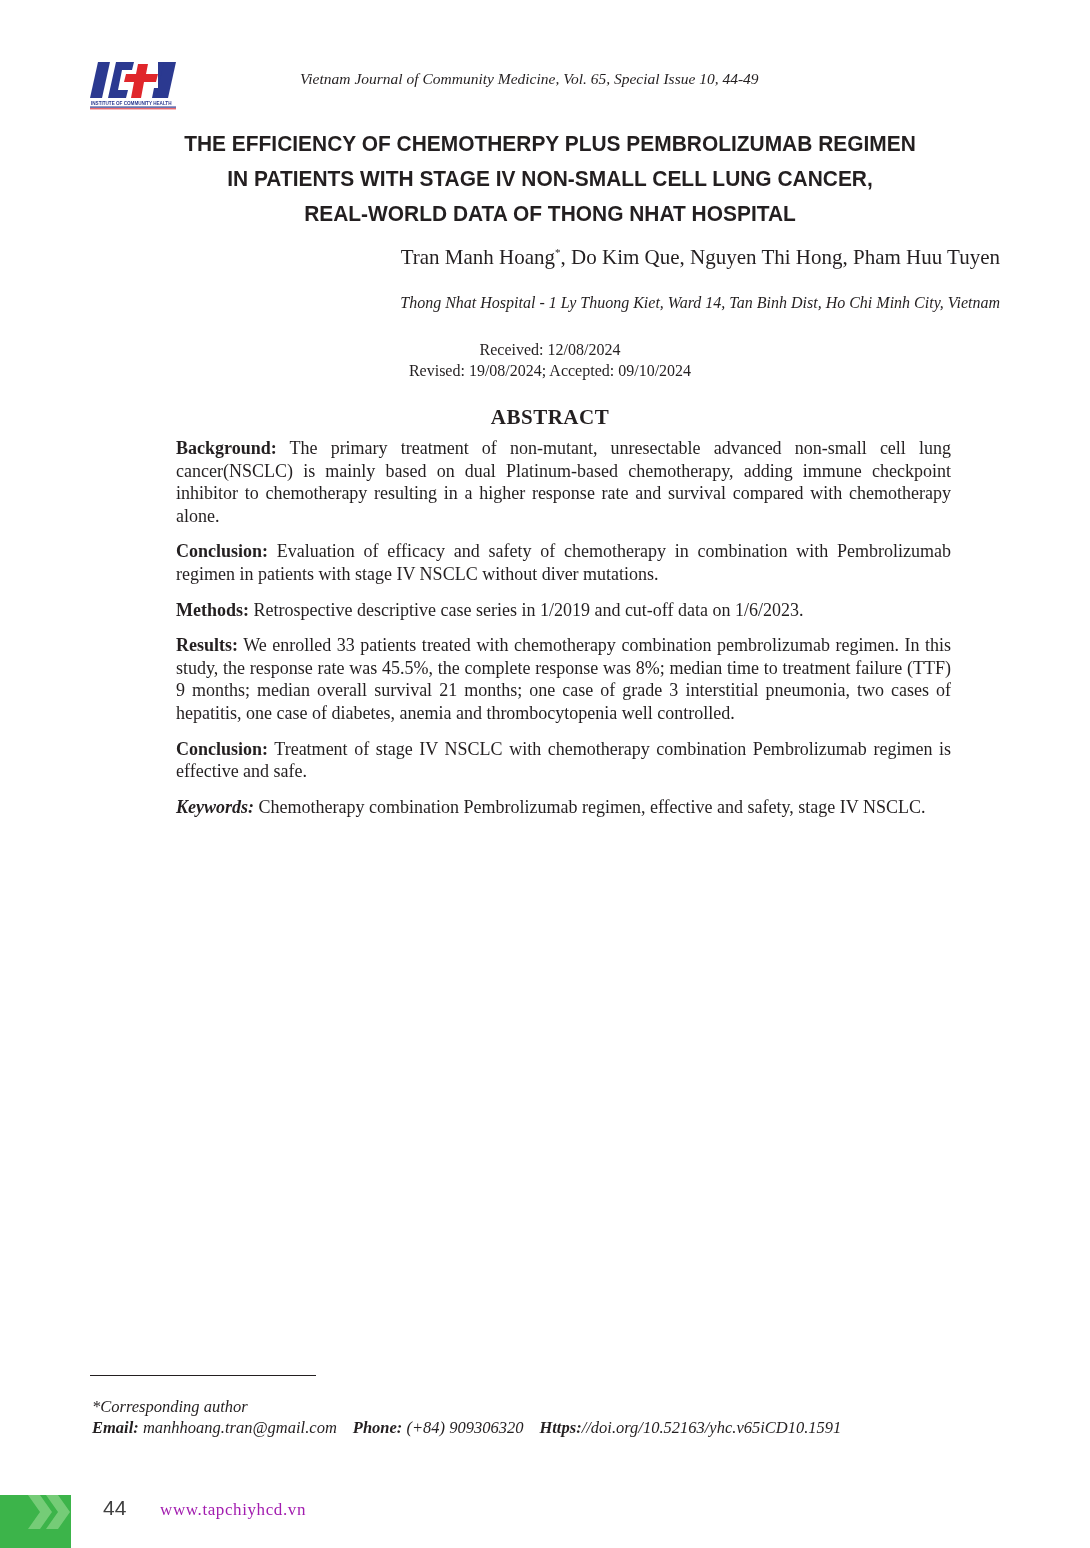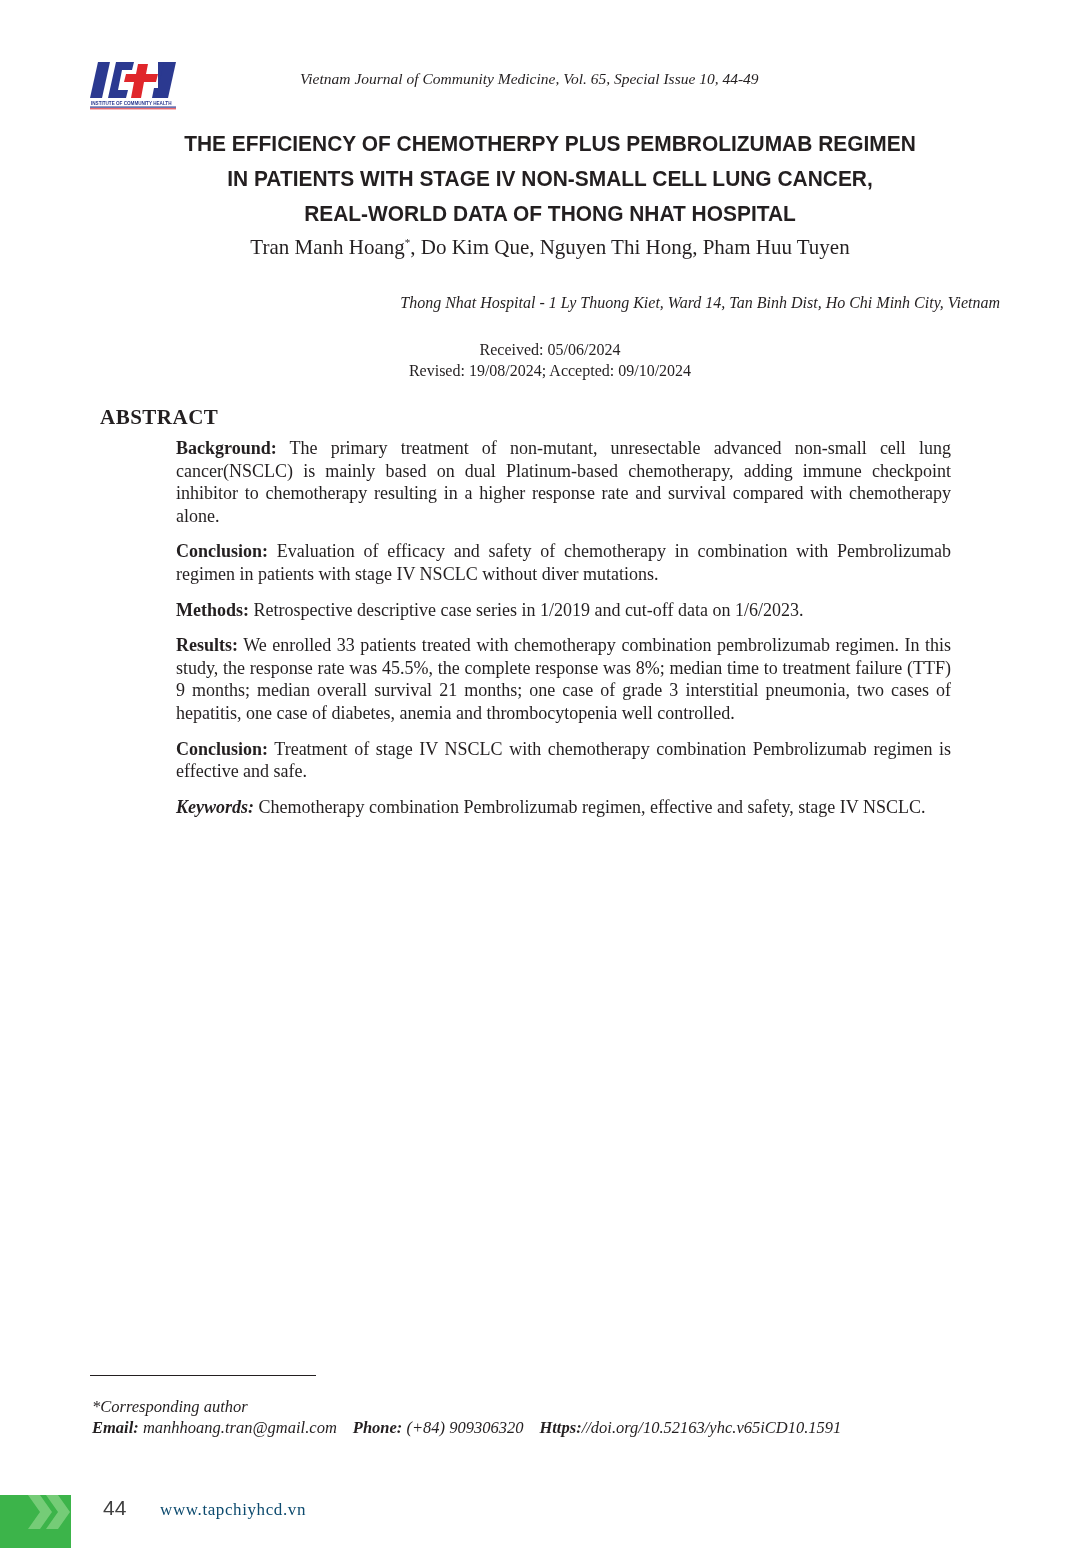--- a/index.html
+++ b/index.html
@@ -6,38 +6,38 @@
   body { width: 1090px; height: 1548px; position: relative; overflow: hidden; color: #231f20; }
   .serif { font-family: "Liberation Serif", "DejaVu Serif", serif; }
   .sans { font-family: "Liberation Sans", "DejaVu Sans", sans-serif; }
 
   .logo { position: absolute; left: 88px; top: 58px; width: 92px; height: 52px; }
   .journal-header { position: absolute; left: 300px; top: 70px; width: 550px; text-align: left; font-style: italic; font-size: 15.5px; color: #231f20; }
 
   .title { position: absolute; left: 100px; top: 126px; width: 900px; text-align: center; font-weight: bold; font-size: 22.5px; line-height: 35px; letter-spacing: 0px; color: #231f20; transform: scaleX(0.93); transform-origin: center top; }
   .title div { white-space: nowrap; }
 
-  .authors { position: absolute; left: 100px; top: 235px; width: 900px; text-align: center; font-size: 21px; font-family: Liberation Serif, serif; }
+  .authors { position: absolute; left: 100px; top: 245px; width: 900px; text-align: right; font-size: 21px; font-family: Liberation Serif, serif; }
   .authors sup { font-size: 11px; }
   .affiliation { position: absolute; left: 100px; top: 294px; width: 900px; text-align: right; font-style: italic; font-size: 16px; }
   .dates { position: absolute; left: 100px; top: 339px; width: 900px; text-align: center; font-size: 16px; line-height: 21px; }
 
-  .abstract-heading { position: absolute; left: 100px; top: 405px; width: 900px; text-align: left; font-weight: bold; font-size: 21px; letter-spacing: 0.5px; }
+  .abstract-heading { position: absolute; left: 100px; top: 405px; width: 900px; text-align: center; font-weight: bold; font-size: 21px; letter-spacing: 0.5px; }
 
   .abstract { position: absolute; left: 176px; top: 437px; width: 775px; font-size: 18px; line-height: 22.6px; text-align: justify; }
   .abstract p { margin: 0 0 13px 0; }
   .abstract b { font-weight: bold; }
 
   .footnote-rule { position: absolute; left: 90px; top: 1375px; width: 226px; height: 0; border-top: 1.5px solid #231f20; }
   .footnote { position: absolute; left: 92px; top: 1396px; width: 900px; font-size: 16.5px; line-height: 21px; font-style: italic; }
   .footnote .gap { display: inline-block; width: 16px; }
 
   .page-tab { position: absolute; left: 0; top: 1495px; width: 71px; height: 53px; background: #3cb44a; }
   .page-num { position: absolute; left: 103px; top: 1496px; font-size: 21px; color: #404040; }
-  .site-url { position: absolute; left: 160px; top: 1500px; font-size: 17px; color: #0c4a6e; letter-spacing: 0.6px; }
+  .site-url { position: absolute; left: 160px; top: 1500px; font-size: 17px; color: #a21caf; letter-spacing: 0.6px; }
 </style>
 </head>
 <body>
 
 <div class="logo">
   <svg width="92" height="52" viewBox="0 0 92 52">
     <polygon points="10,4 22,4 14,40 2,40" fill="#2b3990"></polygon>
     <polygon points="28,4 46,4 44,12 34,12 30,32 40,32 38,40 20,40" fill="#2b3990"></polygon>
     <polygon points="50,6 60,6 58,16 70,16 68,24 56,24 53,40 43,40 46,24 36,24 38,16 48,16" fill="#e0262b"></polygon>
     <polygon points="70,4 82,4 84,4 76,40 64,40 66,30 72,30 70,40" fill="#2b3990"></polygon>
@@ -54,21 +54,21 @@
   <div>THE EFFICIENCY OF CHEMOTHERPY PLUS PEMBROLIZUMAB REGIMEN</div>
   <div>IN PATIENTS WITH STAGE IV NON-SMALL CELL LUNG CANCER,</div>
   <div>REAL-WORLD DATA OF THONG NHAT HOSPITAL</div>
 </div>
 
 <div class="authors serif"><span>Tran Manh Hoang</span><sup>*</sup><span>, Do Kim Que, Nguyen Thi Hong, Pham Huu Tuyen</span></div>
 
 <div class="affiliation serif">Thong Nhat Hospital - 1 Ly Thuong Kiet, Ward 14, Tan Binh Dist, Ho Chi Minh City, Vietnam</div>
 
 <div class="dates serif">
-  <div>Received: 05/06/2024</div>
+  <div>Received: 12/08/2024</div>
   <div>Revised: 19/08/2024; Accepted: 09/10/2024</div>
 </div>
 
 <div class="abstract-heading serif">ABSTRACT</div>
 
 <div class="abstract serif">
   <p><b>Background:</b><span> The primary treatment of non-mutant, unresectable advanced non-small cell lung cancer(NSCLC) is mainly based on dual Platinum-based chemotherapy, adding immune checkpoint inhibitor to chemotherapy resulting in a higher response rate and survival compared with chemotherapy alone.</span></p>
   <p><b>Conclusion:</b><span> Evaluation of efficacy and safety of chemotherapy in combination with Pembrolizumab regimen in patients with stage IV NSCLC without diver mutations.</span></p>
   <p><b>Methods:</b><span> Retrospective descriptive case series in 1/2019 and cut-off data on 1/6/2023.</span></p>
   <p><b>Results:</b><span> We enrolled 33 patients treated with chemotherapy combination pembrolizumab regimen. In this study, the response rate was 45.5%, the complete response was 8%; median time to treatment failure (TTF) 9 months; median overall survival 21 months; one case of grade 3 interstitial pneumonia, two cases of hepatitis, one case of diabetes, anemia and thrombocytopenia well controlled.</span></p>

